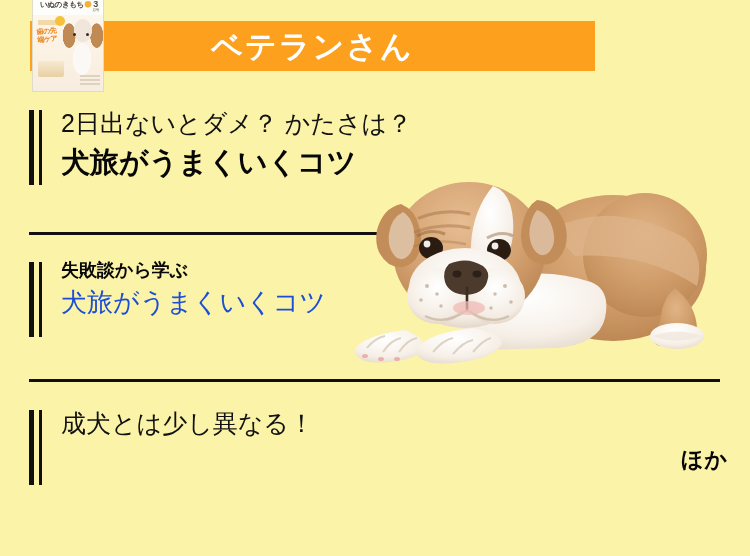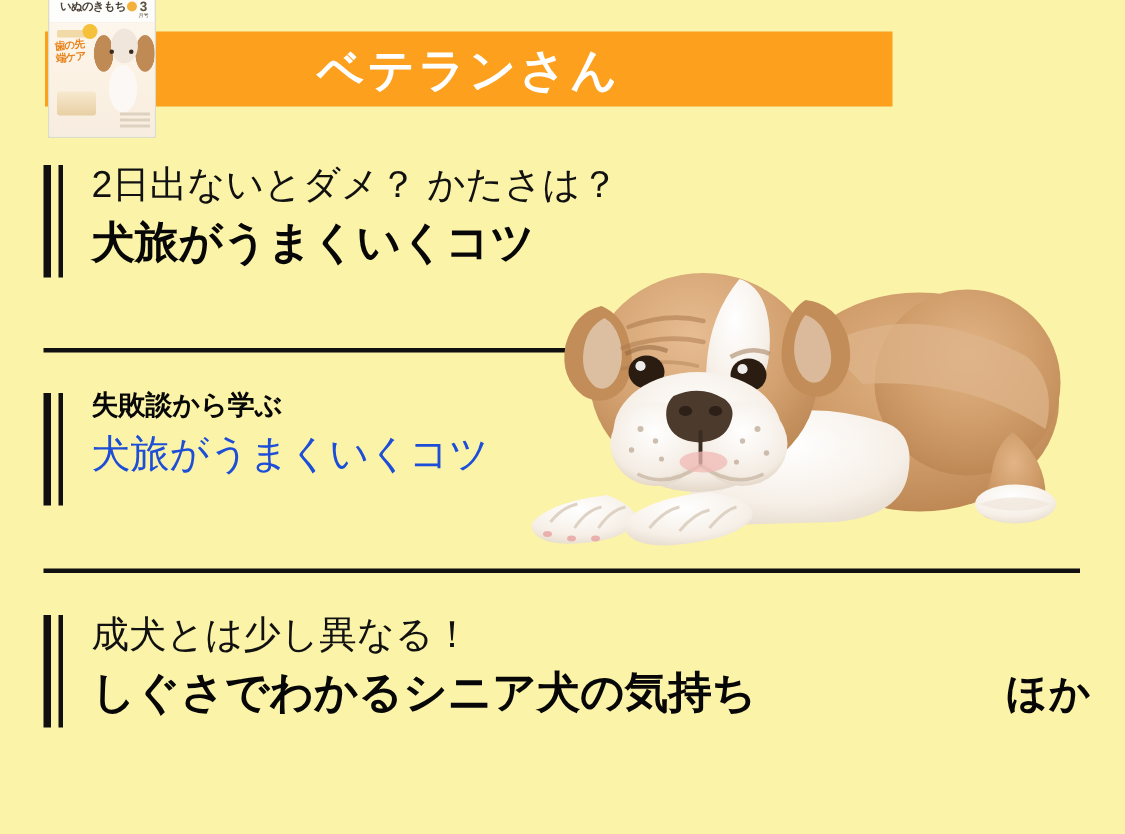--- a/index.html
+++ b/index.html
@@ -259,21 +259,21 @@
     z-index: 1;
   }
   .divider-1 { left: 29px; top: 232px; width: 372px; }
   .divider-2 { left: 29px; top: 379px; width: 691px; z-index: 4; }
 
   
   .hoka {
     position: absolute;
     right: 22px;
     top: 449px;
-    font-size: 27px;
+    font-size: 22px;
     font-weight: bold;
     color: #070707;
     line-height: 1;
     z-index: 6;
     letter-spacing: 1px;
     text-align: right;
   }
 </style>
 </head>
 <body>
@@ -438,21 +438,20 @@
       </div>
     </div>
 
     <div class="article article-3">
       <div class="bars">
         <i class="bar-thick"></i>
           <i class="bar-thin"></i>
       </div>
       <div class="article-text">
         <div class="line-sub">成犬とは少し異なる！</div>
-        <div class="line-main">しぐさでわかるシニア犬の気持ち</div>
       </div>
     </div>
 
   </div>
 
   <div class="hoka">ほか</div>
 
 </div>
 
 </body></html>

